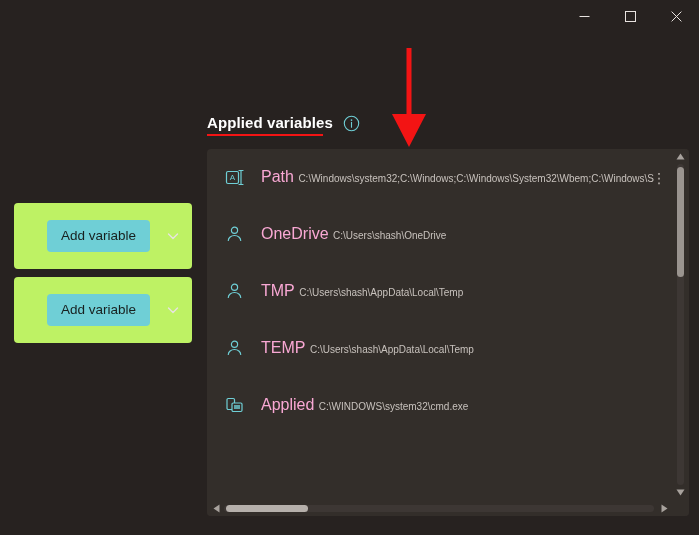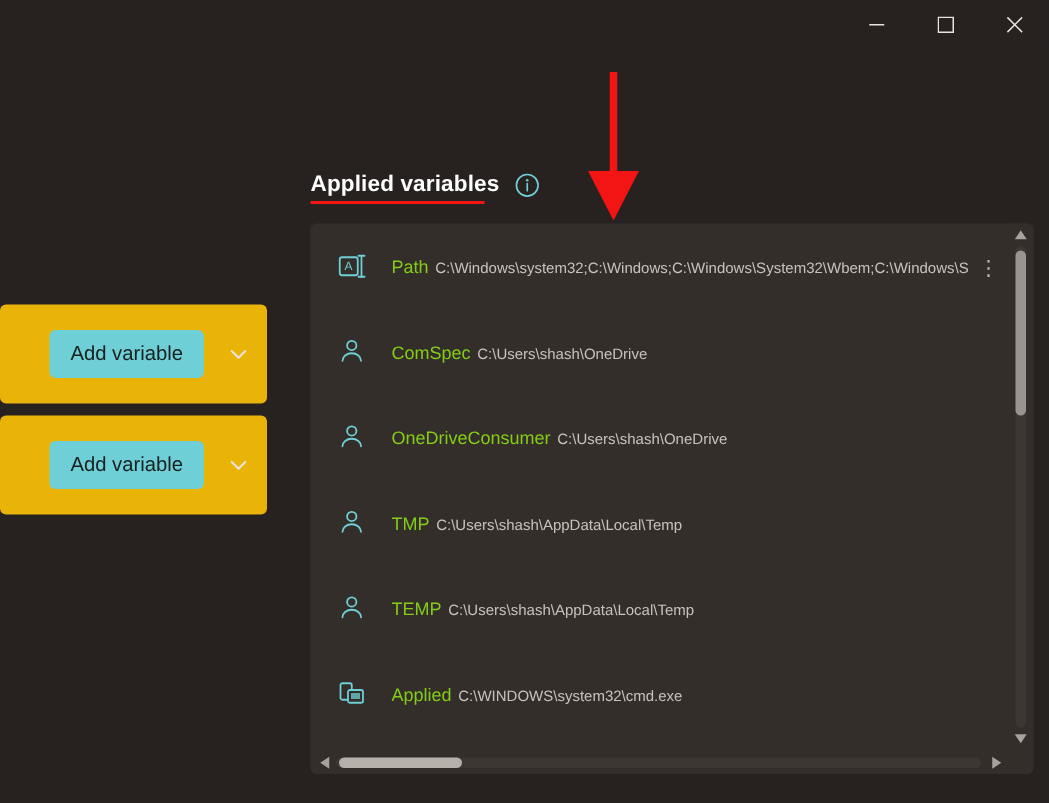--- a/index.html
+++ b/index.html
@@ -43,23 +43,23 @@
   
   .left-panel {
     position: absolute;
     left: 0;
     top: 32px;
     width: 178px;
     height: 503px;
   }
   .card {
     position: absolute;
-    left: 0;
+    left: 14px;
     width: 178px;
-    background: #eab308;
+    background: #bef264;
     border-radius: 4px;
   }
   .card-1 { top: 171px; height: 66px; }
   .card-2 { top: 245px; height: 66px; }
 
   .card-row {
     position: absolute;
     right: 10px;
     top: 0;
     height: 100%;
@@ -171,22 +171,22 @@
     align-items: center;
     justify-content: center;
     margin-right: 16px;
   }
   .var-text {
     flex: 1 1 auto;
     min-width: 0;
     overflow: hidden;
   }
   .var-name {
-    font-size: 12px;
-    color: #84cc16;
+    font-size: 16px;
+    color: #f9a8d4;
     line-height: 1.3;
     white-space: nowrap;
   }
   .var-value {
     font-size: 10px;
     color: #c8c2bd;
     line-height: 1.4;
     white-space: nowrap;
     overflow: hidden;
   }
@@ -378,37 +378,25 @@
       </div>
 
       <div class="var-row">
         <span class="var-icon">
           <svg width="21" height="21" viewBox="0 0 21 21" aria-hidden="true">
             <circle cx="10.5" cy="6.3" r="3.1" fill="none" stroke="currentColor" stroke-width="1.2"></circle>
             <path d="M4.3 16.5 a6.2 5 0 0 1 12.4 0" fill="none" stroke="currentColor" stroke-width="1.2" stroke-linecap="round"></path>
           </svg>
         </span>
         <span class="var-text">
-          <span class="var-name">ComSpec</span>
+          <span class="var-name">OneDrive</span>
           <span class="var-value">C:\Users\shash\OneDrive</span>
         </span>
       </div>
 
-      <div class="var-row">
-        <span class="var-icon">
-          <svg width="21" height="21" viewBox="0 0 21 21" aria-hidden="true">
-            <circle cx="10.5" cy="6.3" r="3.1" fill="none" stroke="currentColor" stroke-width="1.2"></circle>
-            <path d="M4.3 16.5 a6.2 5 0 0 1 12.4 0" fill="none" stroke="currentColor" stroke-width="1.2" stroke-linecap="round"></path>
-          </svg>
-        </span>
-        <span class="var-text">
-          <span class="var-name">OneDriveConsumer</span>
-          <span class="var-value">C:\Users\shash\OneDrive</span>
-        </span>
-      </div>
 
       <div class="var-row">
         <span class="var-icon">
           <svg width="21" height="21" viewBox="0 0 21 21" aria-hidden="true">
             <circle cx="10.5" cy="6.3" r="3.1" fill="none" stroke="currentColor" stroke-width="1.2"></circle>
             <path d="M4.3 16.5 a6.2 5 0 0 1 12.4 0" fill="none" stroke="currentColor" stroke-width="1.2" stroke-linecap="round"></path>
           </svg>
         </span>
         <span class="var-text">
           <span class="var-name">TMP</span>

